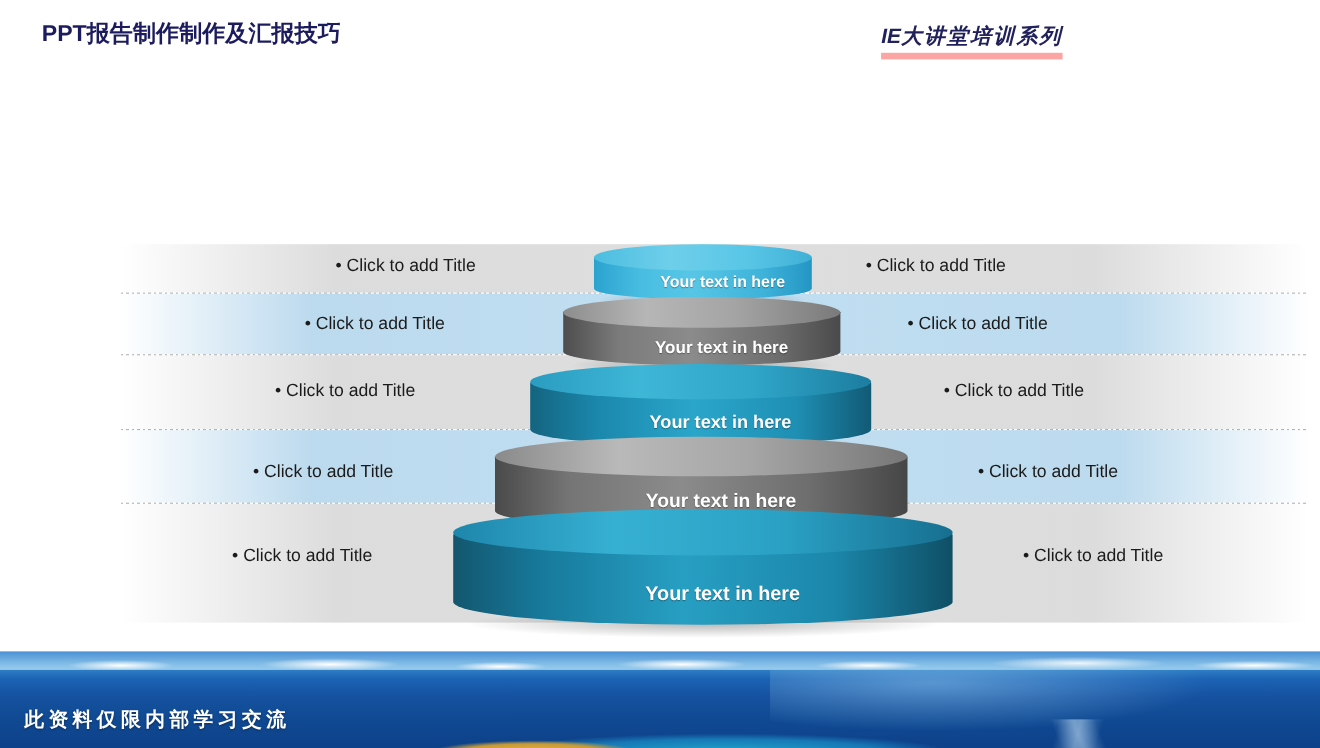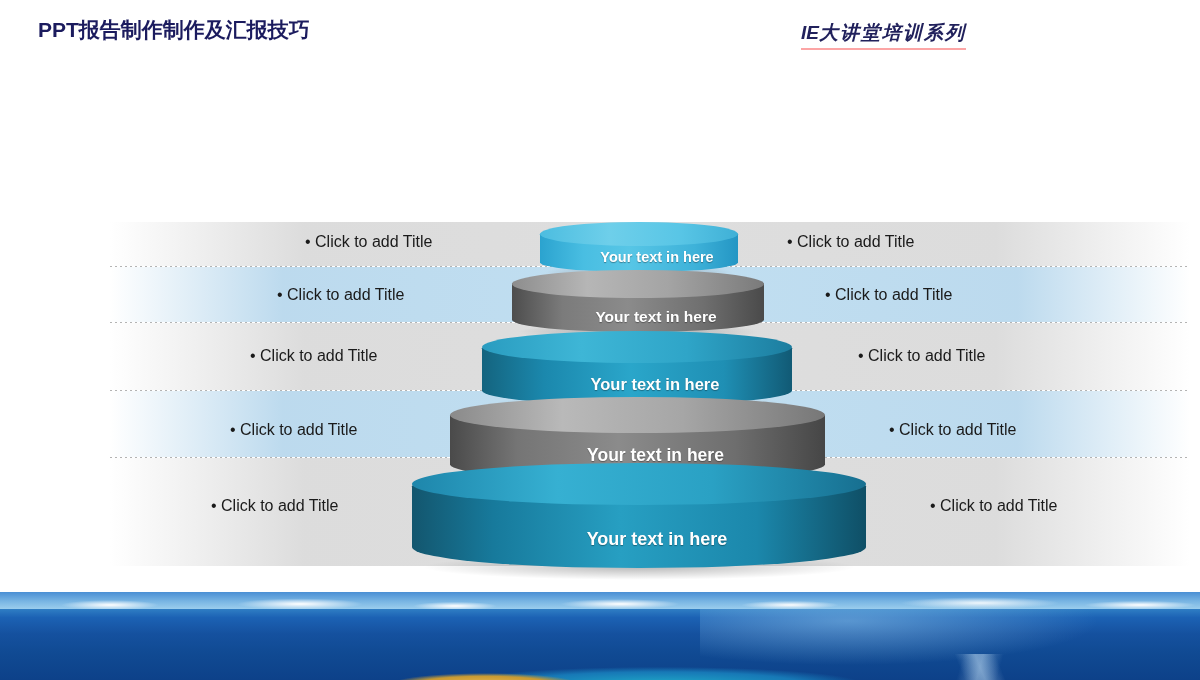--- a/index.html
+++ b/index.html
@@ -17,21 +17,21 @@
   #header-title {
     position:absolute; left:22px; top:16px;
     font-size:21px; font-weight:bold; color:#1b1b5e;
     letter-spacing:0px; white-space:nowrap;
   }
   #brand-logo {
     position:absolute; right:55px; top:20px;
     font-size:19px; font-weight:bold; font-style:italic;
     color:#21215c; white-space:nowrap;
     letter-spacing:2px;
-    border-bottom:2px solid #fca5a5;
+    border-bottom:6px solid #fca5a5;
     padding-bottom:2px;
   }
   #brand-logo .brand-ie { letter-spacing:0px; }
 
   
   #bands {
     position:absolute; left:110px; top:222px;
     width:1080px; height:344px;
   }
   .band {
@@ -229,13 +229,14 @@
 </div>
 
 <div id="footer">
   <div class="sea-sky"></div>
   <div class="sea-clouds"></div>
   <div class="sea-water"></div>
   <div class="sea-glow"></div>
   <div class="sea-reef"></div>
   <div class="sea-island"></div>
   <div class="sea-wake"></div>
+  <div id="footer-note">此资料仅限内部学习交流</div>
 </div>
 
 </body></html>

